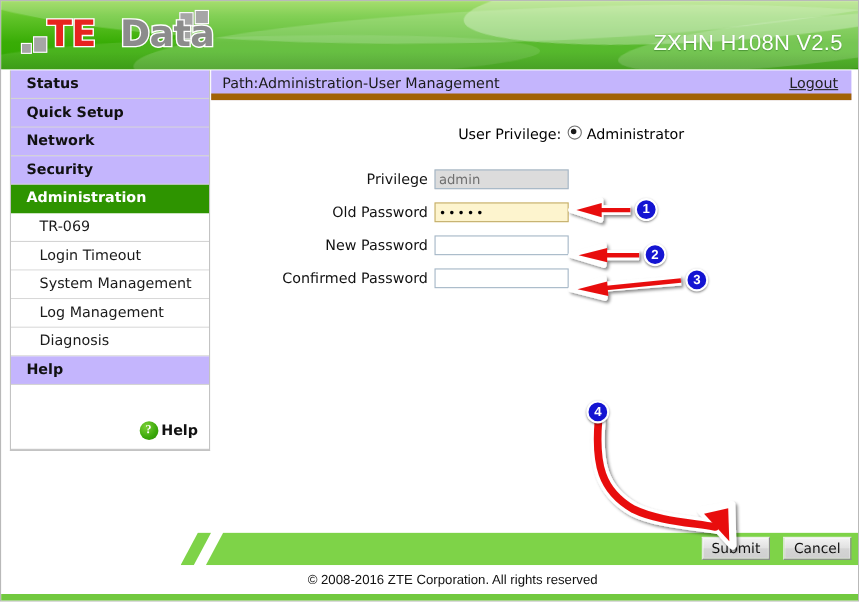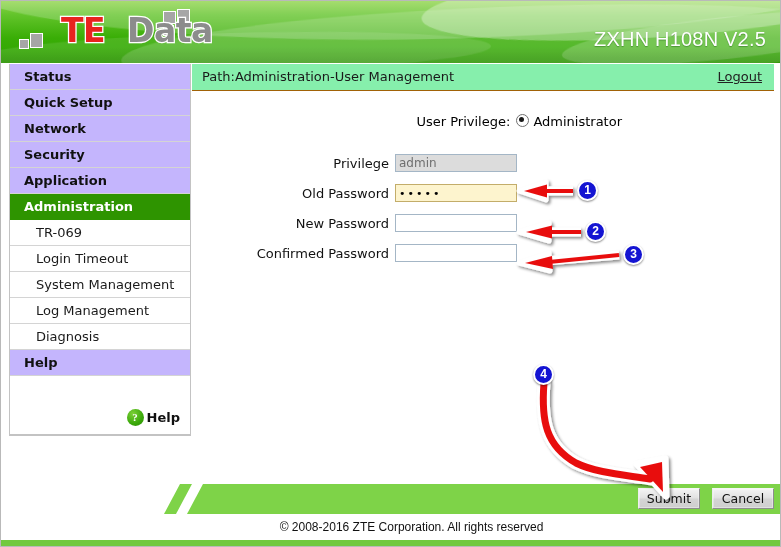--- a/index.html
+++ b/index.html
@@ -86,21 +86,20 @@
     font-size: 33px;
     font-weight: bold;
     letter-spacing: -0.5px;
     line-height: 40px;
     white-space: nowrap;
   }
   .logo-te {
     color: #e8231f;
     -webkit-text-stroke: 2.5px #ffffff;
     paint-order: stroke fill;
-    margin-left: 18px;
   }
   .logo-data {
     color: #8c8c8c;
     -webkit-text-stroke: 2.5px #ffffff;
     paint-order: stroke fill;
     margin-left: 22px;
   }
   .sq {
     position: absolute;
     background: #a6a6a6;
@@ -191,22 +190,22 @@
     font-size: 13px;
     font-weight: bold;
     color: #111;
   }
 
   
   .pathbar {
     position: absolute;
     left: 191px; top: 63px;
     width: 582px; height: 27px;
-    background: #86efac;
-    border-bottom: 1px solid #a16207;
+    background: #c4b5fd;
+    border-bottom: 6px solid #a16207;
     box-sizing: border-box;
   }
   .path-text {
     position: absolute;
     left: 10px; top: 5px;
     font-size: 13px;
     color: #1a1a1a;
   }
   .logout {
     position: absolute;
@@ -404,21 +403,20 @@
     </div>
 
     <div class="model">ZXHN H108N V2.5</div>
   </div>
 
   <div class="sidebar">
     <div class="menu-item menu-top">Status</div>
     <div class="menu-item menu-top">Quick Setup</div>
     <div class="menu-item menu-top">Network</div>
     <div class="menu-item menu-top">Security</div>
-    <div class="menu-item menu-top">Application</div>
     <div class="menu-item menu-top active">Administration</div>
     <div class="menu-item menu-sub">TR-069</div>
     <div class="menu-item menu-sub">Login Timeout</div>
     <div class="menu-item menu-sub">System Management</div>
     <div class="menu-item menu-sub">Log Management</div>
     <div class="menu-item menu-sub">Diagnosis</div>
     <div class="menu-item menu-top">Help</div>
     <div class="sidebar-foot">
       <div class="help-box">
         <div class="help-circle">?</div>

